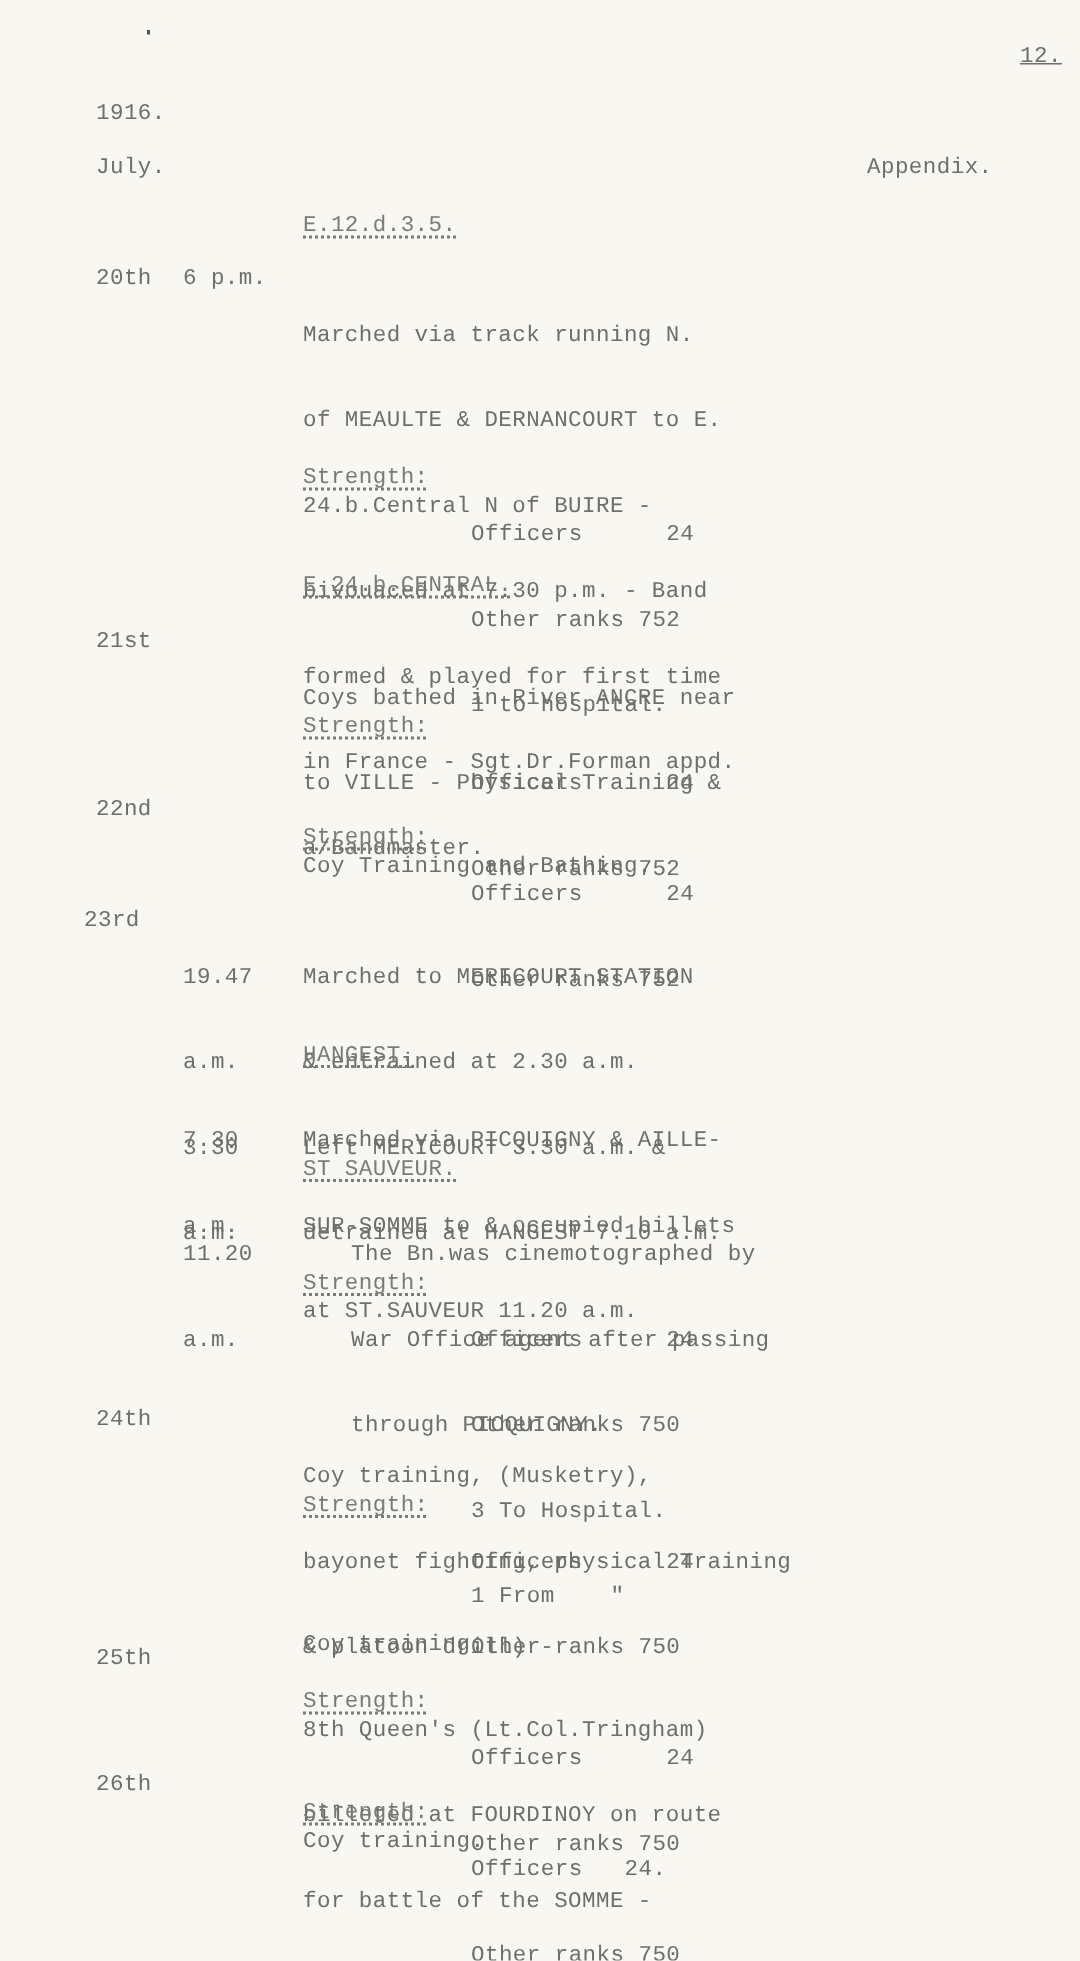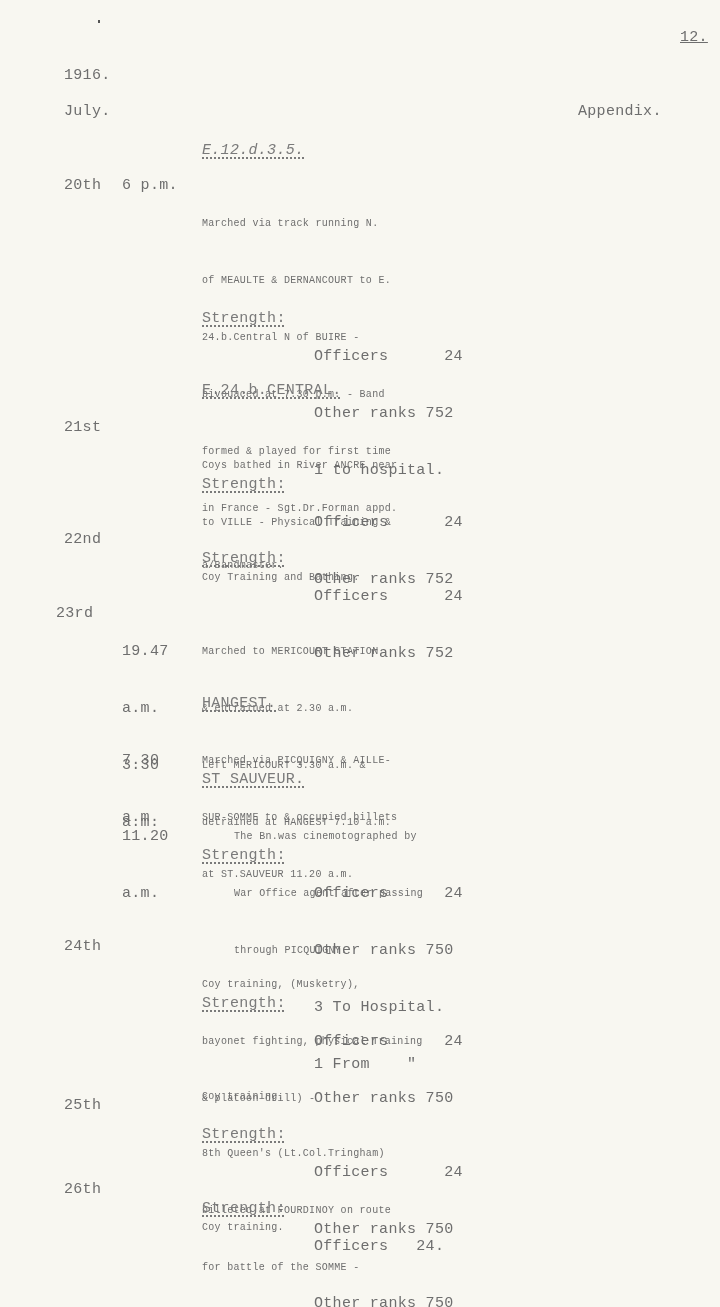--- a/index.html
+++ b/index.html
@@ -6,35 +6,35 @@
   body {
     width:720px; height:1307px; overflow:hidden;
     background:#f8f7f1;
     font-family:"Liberation Mono","DejaVu Sans Mono",monospace;
     color:#6e6e6e;
     position:relative;
   }
   .page { position:absolute; inset:0; }
   .t { position:absolute; font-size:15px; line-height:19px; white-space:pre; letter-spacing:0.3px; }
   .u { text-decoration:underline; text-decoration-style:dotted; text-decoration-thickness:2px; text-underline-offset:3px; color:#7a7a7a; }
-  .body-lines { position:absolute; left:202px; font-size:10px; line-height:19px; white-space:pre; letter-spacing:0.3px; }
+  .body-lines { position:absolute; left:202px; font-size:15px; line-height:19px; white-space:pre; letter-spacing:0.3px; }
   .dot-mark { position:absolute; left:98px; top:20px; width:2px; height:3px; background:#555; }
 </style>
 </head>
 <body>
 
 <div class="page">
   <div class="dot-mark"></div>
 
   <div class="t" style="left:680px;top:28px;text-decoration:underline;">12.</div>
   <div class="t" style="left:64px;top:66px;">1916.</div>
   <div class="t" style="left:64px;top:102px;">July.</div>
   <div class="t" style="left:578px;top:102px;">Appendix.</div>
 
-  <div class="t u" style="left:202px;top:141px;font-style:italic;">E.12.d.3.5.</div>
+  <div class="t u" style="left:202px;top:141px;">E.12.d.3.5.</div>
   <div class="t" style="left:64px;top:176px;">20th</div>
   <div class="t" style="left:122px;top:176px;">6 p.m.</div>
   <div class="body-lines" style="top:176px;">
     <div>Marched via track running N.</div>
     <div>of MEAULTE &amp; DERNANCOURT to E.</div>
     <div>24.b.Central N of BUIRE -</div>
     <div>bivouaced at 7.30 p.m. - Band</div>
     <div>formed &amp; played for first time</div>
     <div>in France - Sgt.Dr.Forman appd.</div>
     <div>a/Bandmaster.</div>

